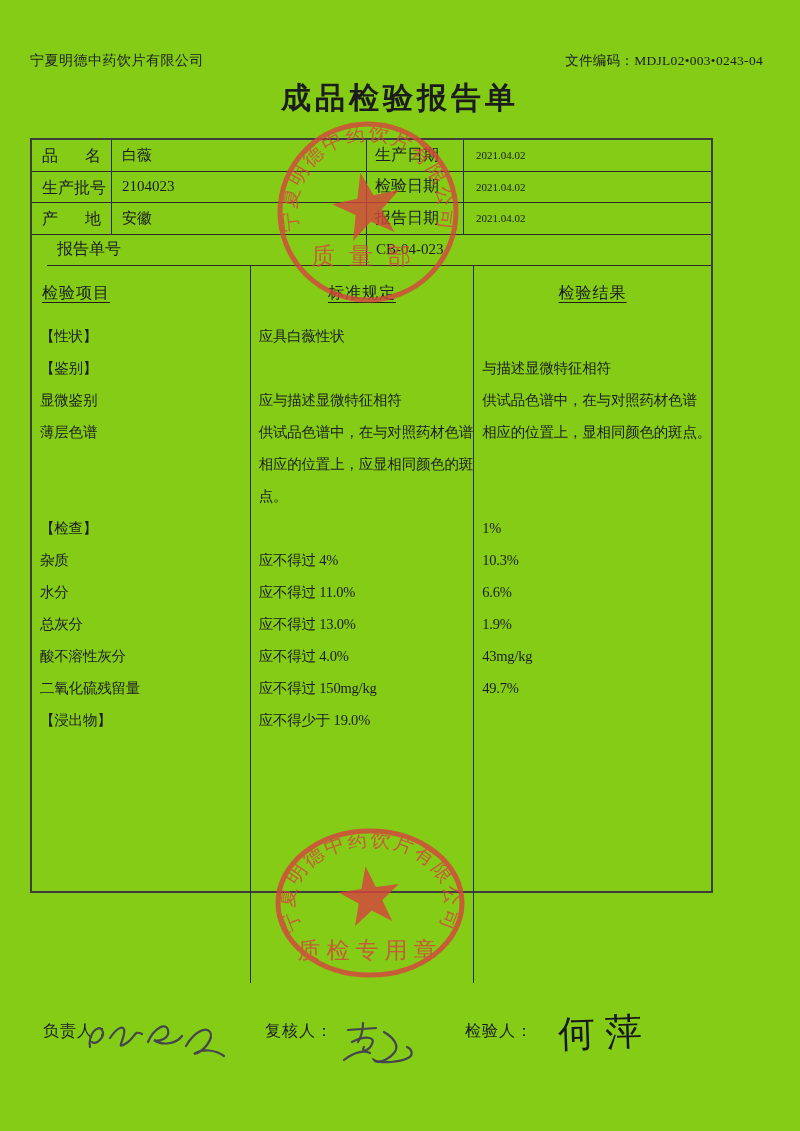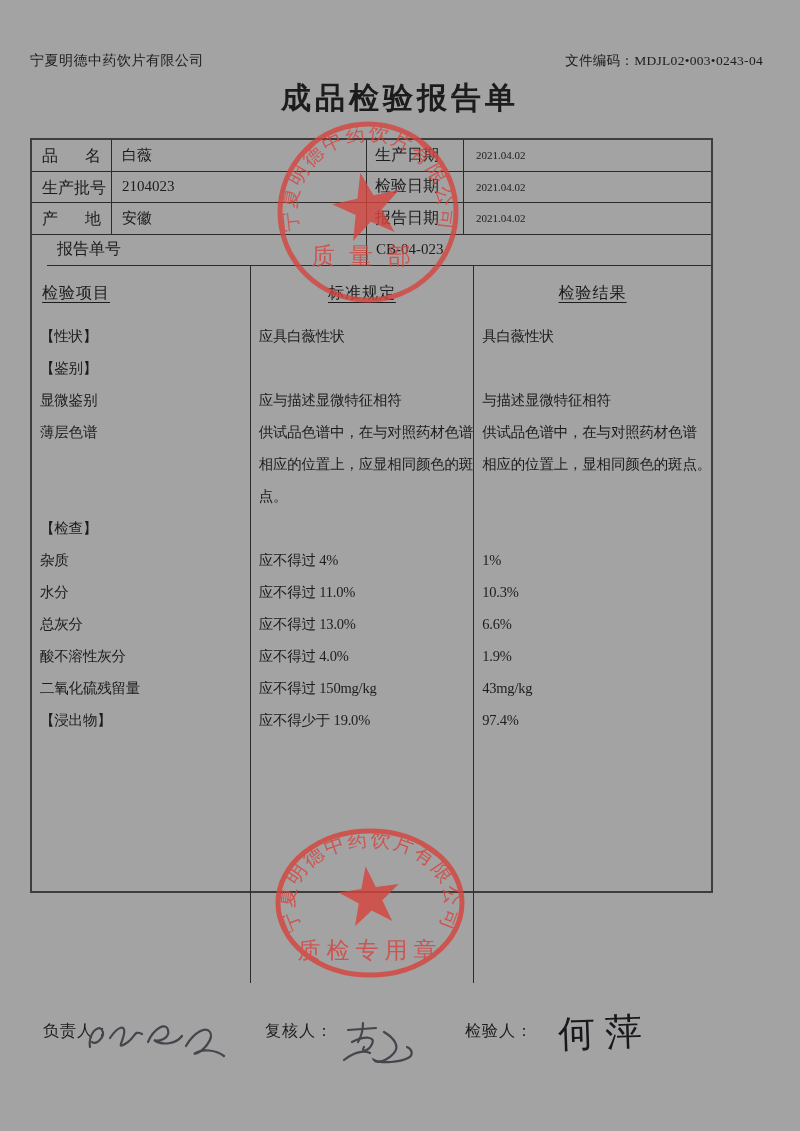--- a/index.html
+++ b/index.html
@@ -1,17 +1,17 @@
 <!DOCTYPE html>
 <html><head>
 <meta charset="utf-8">
 <style>
   html,body{margin:0;padding:0;background:#ffffff;}
   .page{
-    position:relative;width:800px;height:1131px;background:#a3a3a3;
+    position:relative;width:800px;height:1131px;background:#84cc16;
     font-family:"Liberation Serif","DejaVu Serif",serif;color:#1c1c1c;overflow:hidden;
   }
   
   .hdr{position:absolute;left:30px;top:52px;width:733px;display:flex;justify-content:space-between;align-items:baseline;}
   .hdr .company{font-size:14px;letter-spacing:.5px;}
   .hdr .doccode{font-size:13.5px;letter-spacing:.3px;}
   
   .title{position:absolute;left:0;top:78px;width:800px;text-align:center;font-size:30px;font-weight:bold;letter-spacing:4px;}
   
   .doc-table{
@@ -115,33 +115,32 @@
         <div class="line">应不得过 11.0%</div>
         <div class="line">应不得过 13.0%</div>
         <div class="line">应不得过 4.0%</div>
         <div class="line">应不得过 150mg/kg</div>
         <div class="line">应不得少于 19.0%</div>
       </div>
       <div class="mcol c3">
         <div class="mhead center">
             <span>检验结果</span>
           </div>
-        <div class="line">具白薇性状</div>
         <div class="line"></div>
         <div class="line">与描述显微特征相符</div>
         <div class="line">供试品色谱中，在与对照药材色谱</div>
         <div class="line">相应的位置上，显相同颜色的斑点。</div>
         <div class="line"></div>
         <div class="line"></div>
         <div class="line">1%</div>
         <div class="line">10.3%</div>
         <div class="line">6.6%</div>
         <div class="line">1.9%</div>
         <div class="line">43mg/kg</div>
-        <div class="line">97.4%</div>
+        <div class="line">49.7%</div>
       </div>
     </div>
 
   </div>
 
   <svg class="stamp" style="left:268px;top:112px;opacity:.8;" width="200" height="200" viewBox="0 0 200 200">
     <defs>
       <path id="arcTop" d="M 37.6,136 A 72,72 0 1 1 162.4,136" fill="none"></path>
     </defs>
     <circle cx="100" cy="100" r="88" fill="none" stroke="#d5453e" stroke-width="5"></circle>

